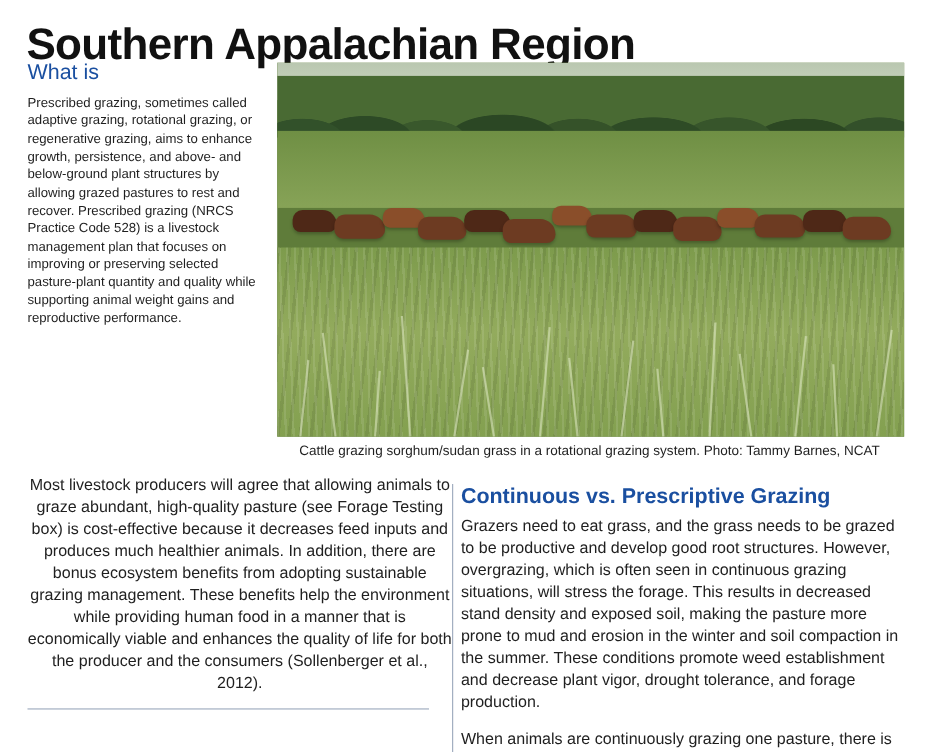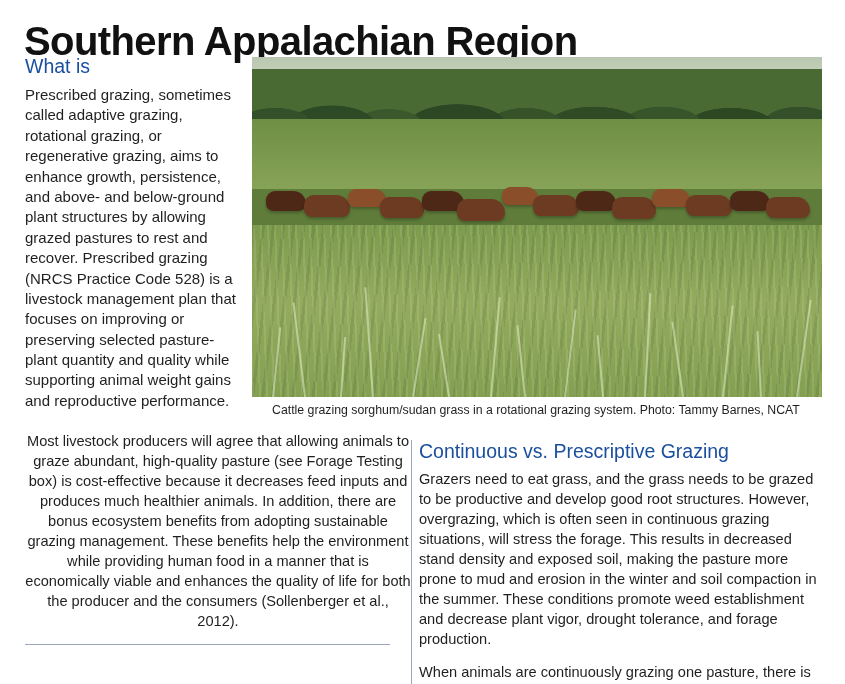--- a/index.html
+++ b/index.html
@@ -45,21 +45,21 @@
     font-weight: normal;
     line-height: 1.18;
     margin: 0 0 7px 0;
   }
   .body-text {
     font-size: 14.6px;
     line-height: 1.36;
     color: #1f1f1f;
     margin: 0;
   }
-  .left-col .body-text { font-size: 15px; }
+  .left-col .body-text { font-size: 12px; }
 
   
   .photo-wrap {
     position: absolute;
     left: 252px;
     top: 57px;
     width: 570px;
   }
   .photo {
     width: 570px;
@@ -135,21 +135,21 @@
     position: absolute;
     left: 411px;
     top: 440px;
     width: 1px;
     height: 244px;
     background: #9aa7bb;
   }
   .right-heading {
     color: #1a4fa0;
     font-size: 19.5px;
-    font-weight: normal;
+    font-weight: bold;
     margin: 0 0 7px 0;
     line-height: 1.18;
   }
   .right-col .body-text {
     font-size: 14.6px;
     line-height: 1.37;
   }
   .right-col .body-text + .body-text { margin-top: 13px; }
 
   

